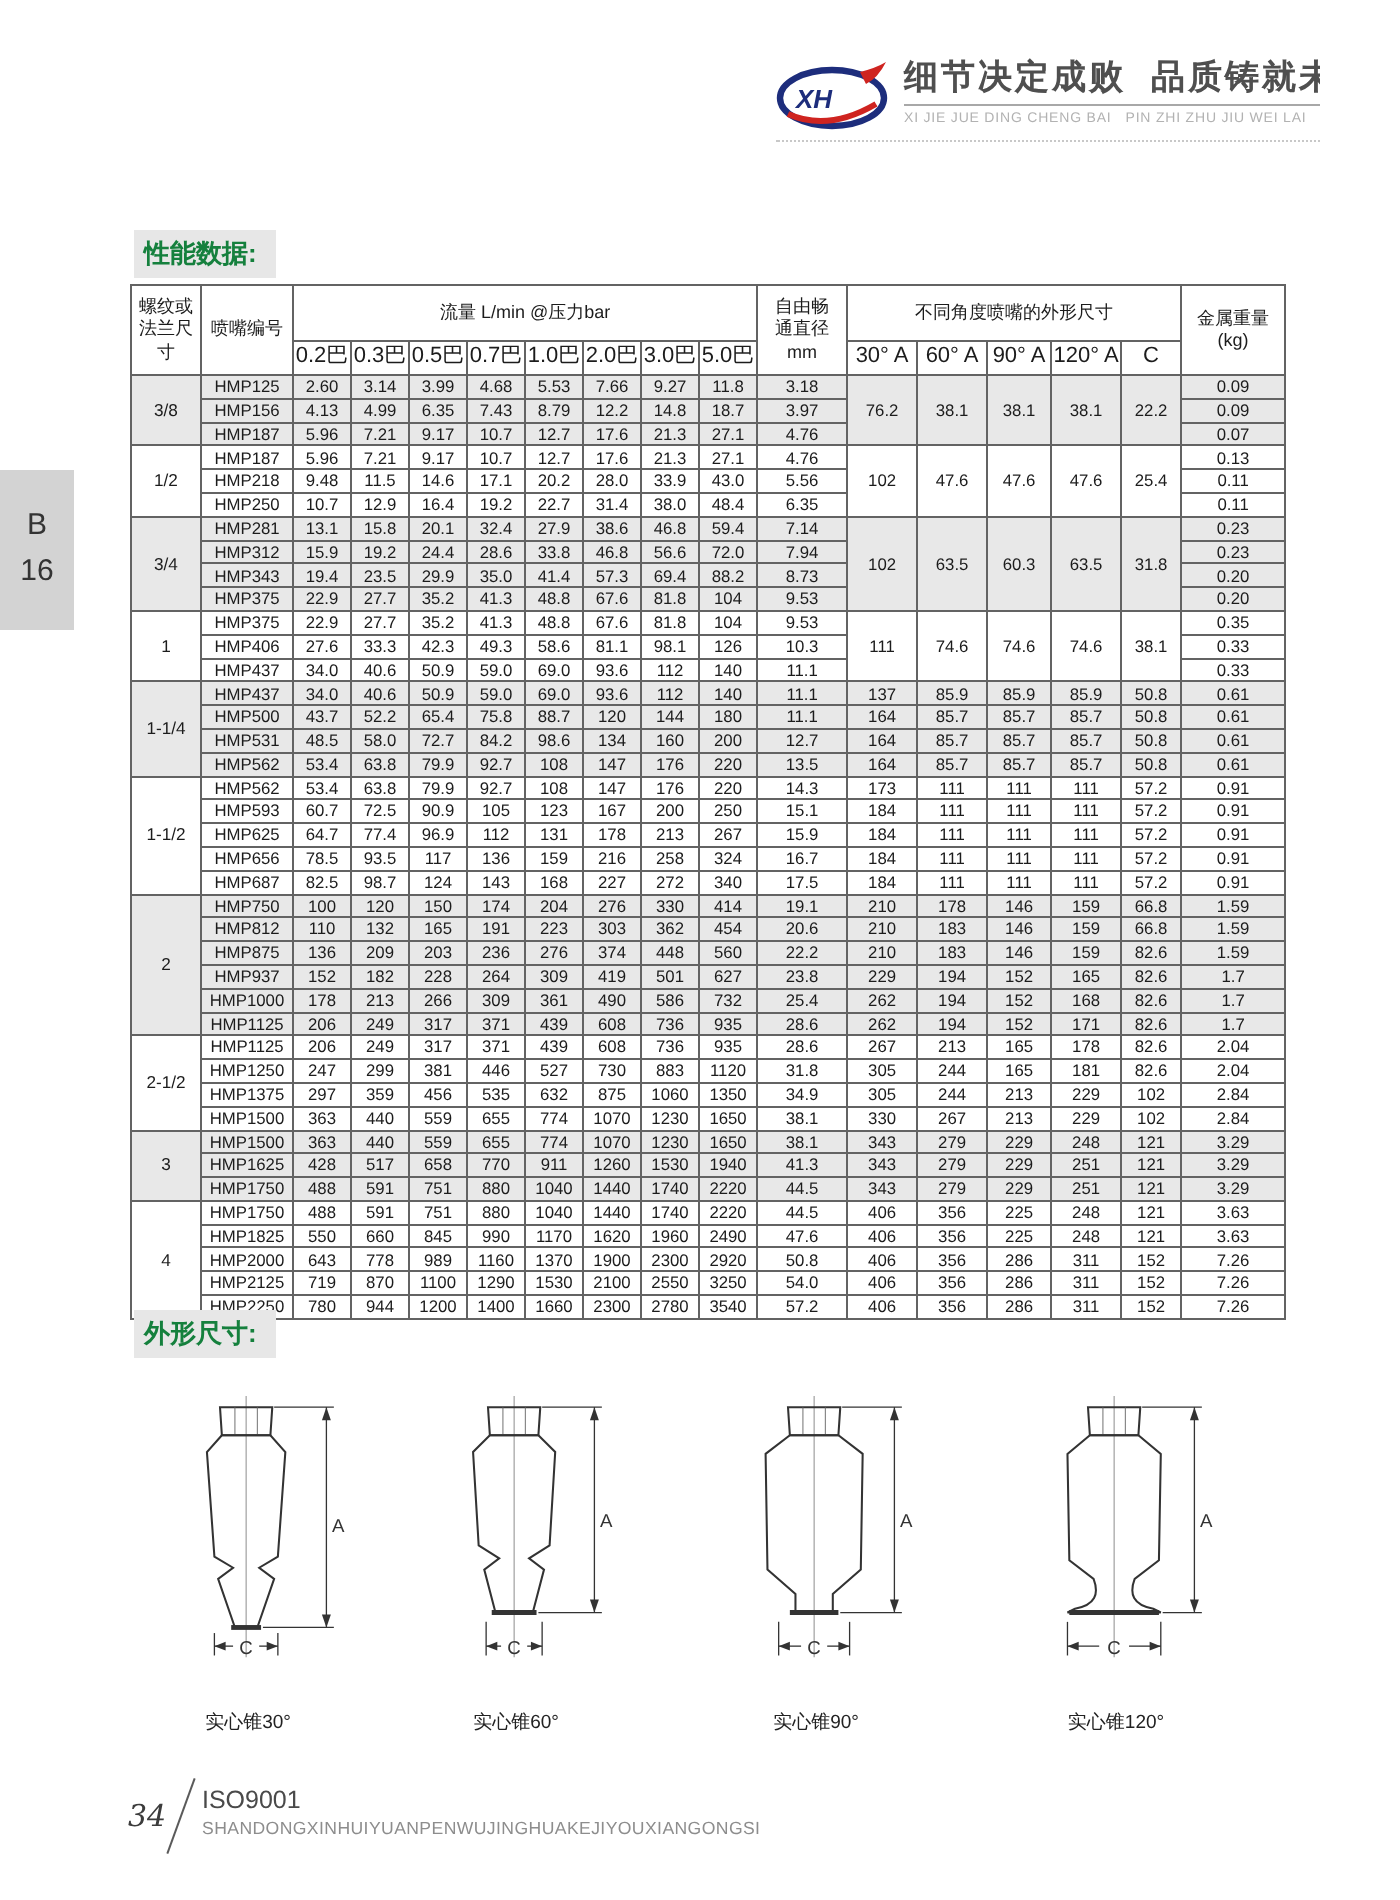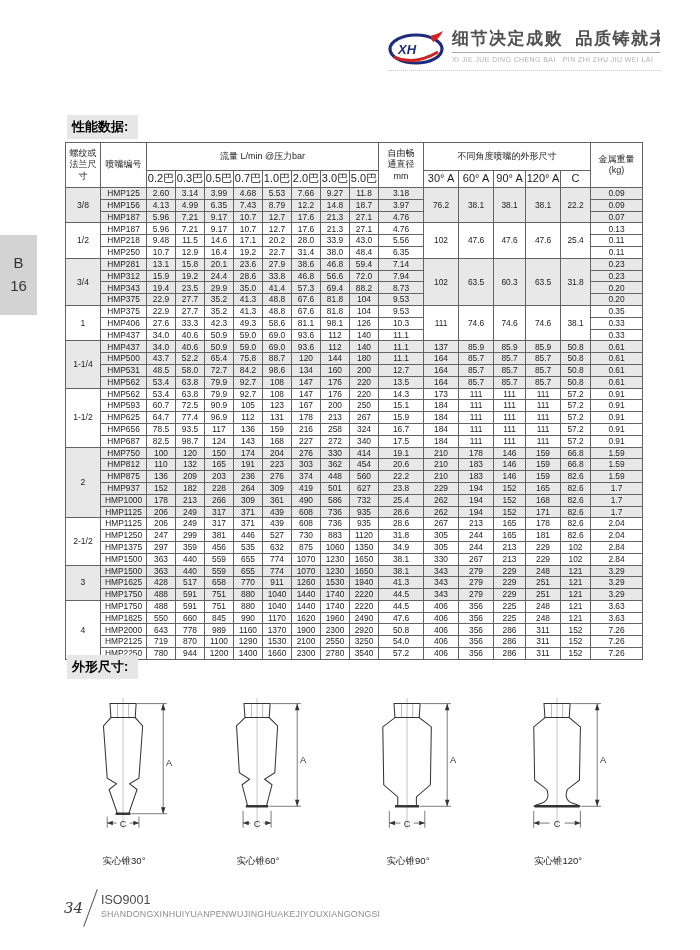--- a/index.html
+++ b/index.html
@@ -15,21 +15,21 @@
           white-space:pre;letter-spacing:0.4px;}
   .dotline{position:absolute;left:388px;top:70px;width:310px;border-top:1px dotted #c8c8c8;}
 
   
   .side-tab{position:absolute;left:0;top:235px;width:37px;height:80px;background:#d3d3d3;
             color:#333;text-align:center;font-size:15px;line-height:23px;
             padding-top:16px;box-sizing:border-box;}
 
   
   .sec-title{position:absolute;left:67px;background:#e7e7e7;font-weight:bold;font-size:13px;
-             color:#000000;padding:3px 10px 3px 5px;white-space:pre;}
+             color:#15803d;padding:3px 10px 3px 5px;white-space:pre;}
   .t1{top:115px;} .t2{top:655px;}
 
   
   table.perf{position:absolute;left:65px;top:142px;border-collapse:collapse;table-layout:fixed;
              width:577px;color:#1c1c1c;}
   .perf th,.perf td{border:1px solid #636363;text-align:center;padding:0;font-weight:normal;
                     overflow:hidden;}
   .perf thead th{font-size:9px;line-height:1.25;white-space:pre-line;background:#fff;}
   .perf thead tr.h1 th{height:27px;}
   .perf thead tr.h2 th{height:16px;font-size:11px;}
@@ -214,21 +214,21 @@
           <td>48.4</td>
           <td>6.35</td>
           <td>0.11</td>
         </tr>
         <tr class="shaded">
           <td rowspan="4" class="size-cell" style="vertical-align: middle;">3/4</td>
           <td>HMP281</td>
           <td>13.1</td>
           <td>15.8</td>
           <td>20.1</td>
-          <td>23.6</td>
+          <td>32.4</td>
           <td>27.9</td>
           <td>38.6</td>
           <td>46.8</td>
           <td>59.4</td>
           <td>7.14</td>
           <td rowspan="4" style="vertical-align: middle;">102</td>
           <td rowspan="4" style="vertical-align: middle;">63.5</td>
           <td rowspan="4" style="vertical-align: middle;">60.3</td>
           <td rowspan="4" style="vertical-align: middle;">63.5</td>
           <td rowspan="4" style="vertical-align: middle;">31.8</td>

